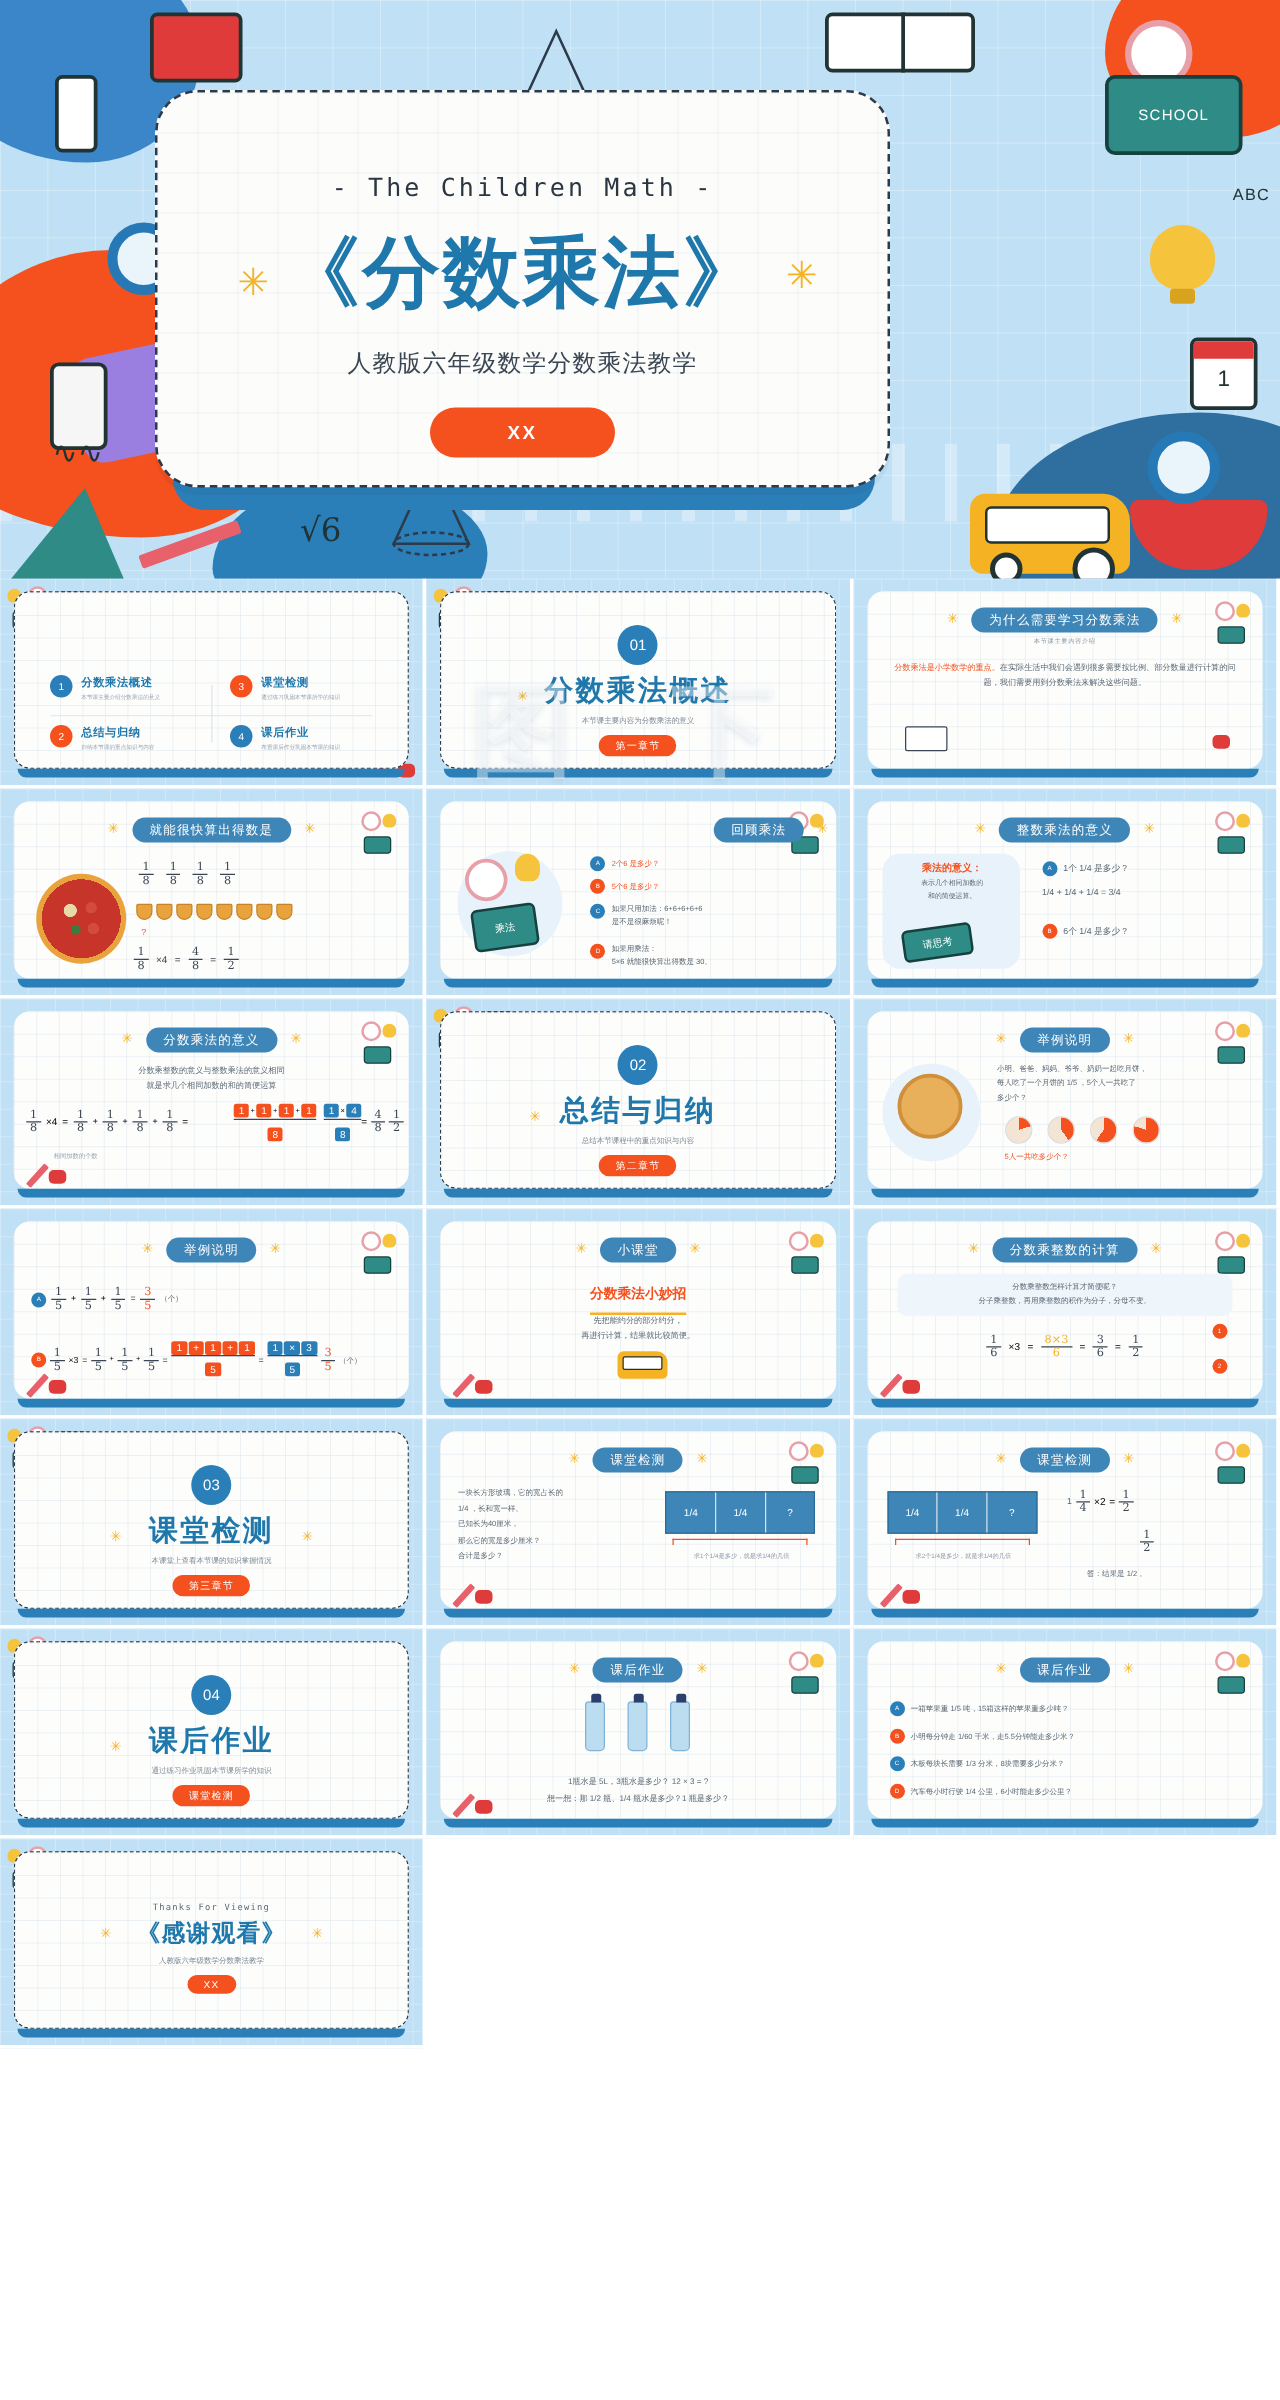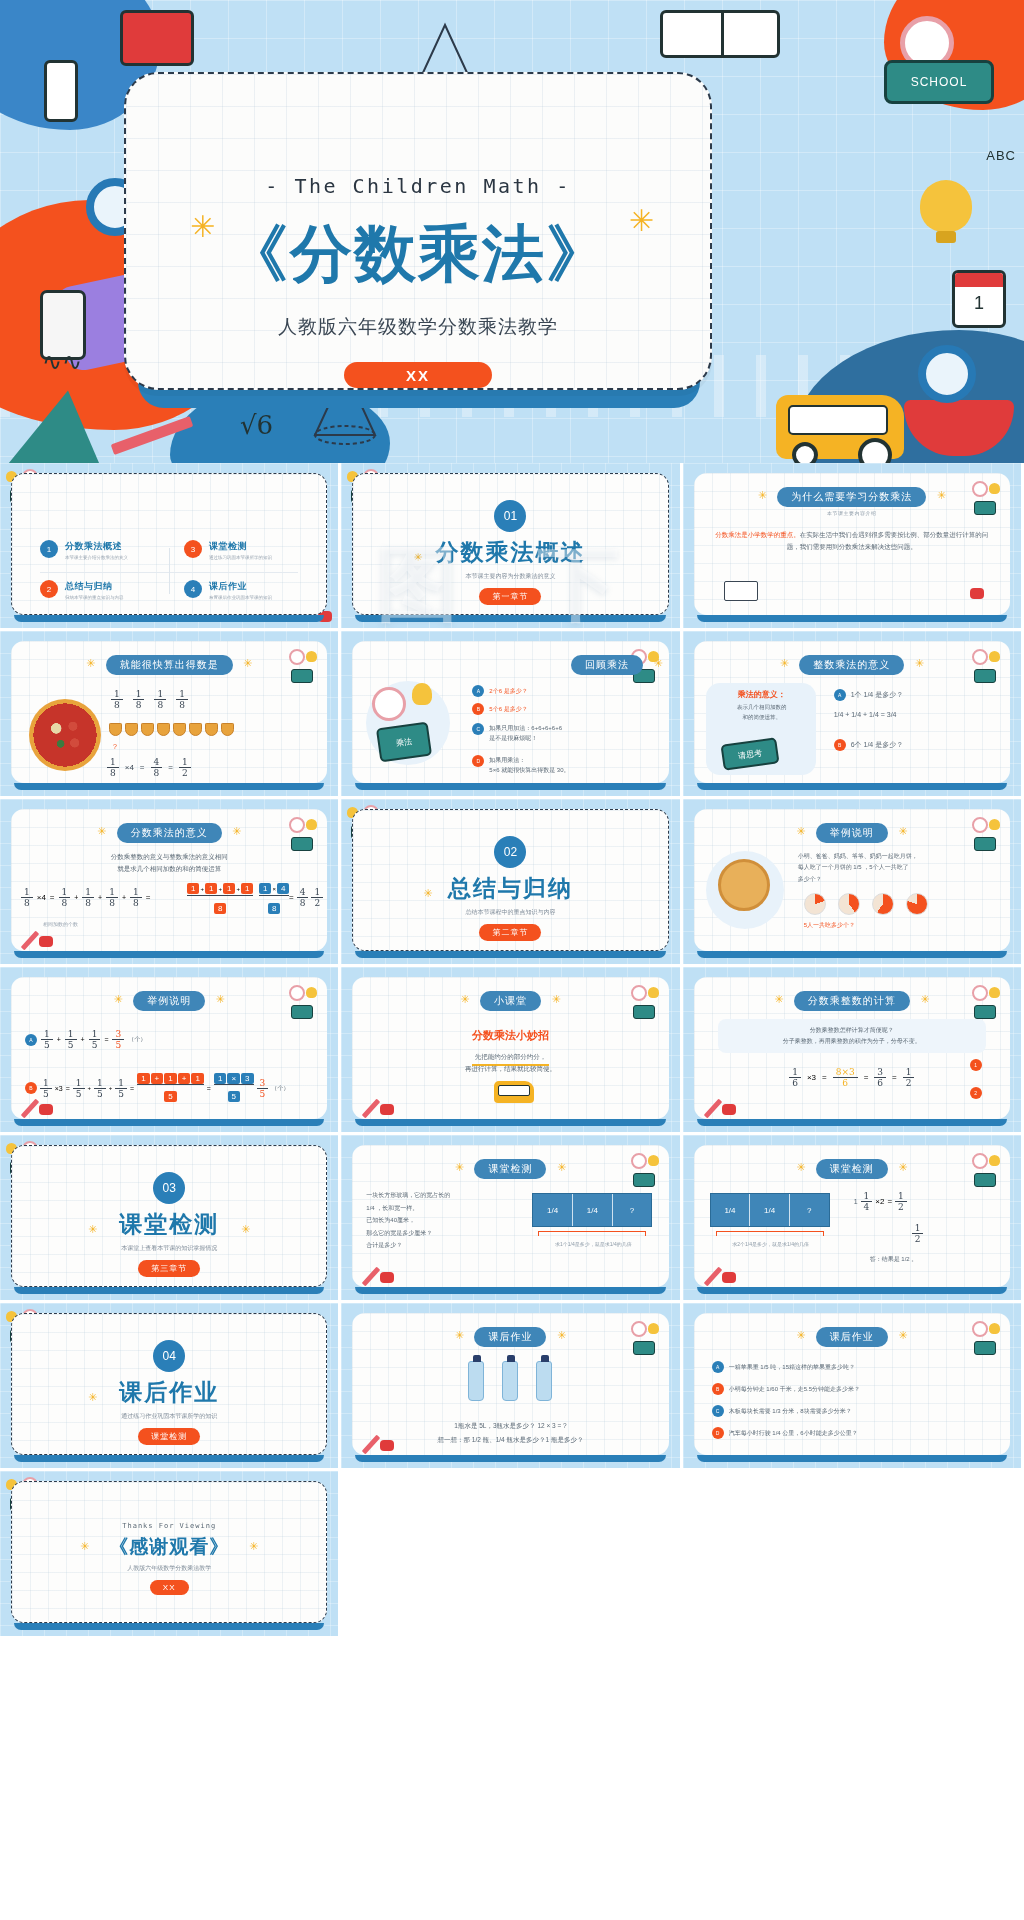--- a/index.html
+++ b/index.html
@@ -33,21 +33,21 @@
   .ruler-red{ right:10px; top:400px; width:110px; height:56px; background:#e03b3b; border-radius:8px 8px 60px 60px; }
   .bus{ right:120px; top:395px; width:128px; height:64px; background:#f5b324; border-radius:12px 22px 10px 10px; }
   .bus:before{ content:""; position:absolute; left:12px; top:10px; width:96px; height:26px; background:#fff; border:2px solid #233; border-radius:5px; }
   .bus:after{ content:""; position:absolute; left:16px; bottom:-9px; width:18px; height:18px; background:#fff; border:4px solid #233; border-radius:50%;
     box-shadow:70px 0 0 0 #fff, 70px 0 0 4px #233; }
   .magnifier{ width:58px; height:58px; border:8px solid #2779b5; border-radius:50%; background:#eaf4fb; }
   .mag-a{ left:86px; top:178px; }
   .mag-b{ right:48px; top:345px; }
   .bulb{ right:52px; top:180px; width:52px; height:52px; background:#f5c33c; border-radius:50% 50% 45% 45%; }
   .bulb:after{ content:""; position:absolute; left:16px; bottom:-11px; width:20px; height:12px; background:#d8a41f; border-radius:3px; }
-  .school-board{ right:30px; top:60px; width:110px; height:44px; background:#2e8b86; border-radius:8px; border:3px solid #17413f;
+  .school-board{ right:30px; top:60px; width:110px; height:64px; background:#2e8b86; border-radius:8px; border:3px solid #17413f;
      color:#fff; font-size:12px; display:flex; align-items:center; justify-content:center; letter-spacing:1px; }
   .notebook{ left:120px; top:10px; width:74px; height:56px; background:#e03b3b; border-radius:6px; border:3px solid #233;}
   .book-open{ left:660px; top:10px; width:120px; height:48px; background:#fff; border:3px solid #233; border-radius:6px; }
   .book-open:after{ content:""; position:absolute; left:58px; top:-3px; width:3px; height:48px; background:#233; }
   .clock{ left:900px; top:16px; width:54px; height:54px; border:5px solid #e8a0a8; border-radius:50%; background:#fff; }
   .calc{ left:40px; top:290px; width:46px; height:70px; background:#f6f6f6; border:3px solid #233; border-radius:7px; }
   .glue{ left:44px; top:60px; width:34px; height:62px; background:#fff; border:3px solid #233; border-radius:6px; }
   .pencil{ left:110px; top:430px; width:84px; height:11px; background:#e8606a; border-radius:2px; transform:rotate(-20deg); }
   .calendar{ right:18px; top:270px; width:54px; height:58px; background:#fff; border:3px solid #233; border-radius:6px; }
   .calendar:before{ content:""; position:absolute; left:0;right:0; top:0; height:14px; background:#e03b3b; border-radius:3px 3px 0 0;}
@@ -65,21 +65,21 @@
     display:flex; flex-direction:column; align-items:center; justify-content:flex-start;
   }
   .hero-card:before{
     content:""; position:absolute; inset:0; border-radius:32px;
     background-image:
       linear-gradient(rgba(180,200,215,.22) 1px, transparent 1px),
       linear-gradient(90deg, rgba(180,200,215,.22) 1px, transparent 1px);
     background-size:32px 32px; pointer-events:none;
   }
   .shadow-bar{ position:absolute; left:138px; top:382px; width:562px; height:26px; background:#2a7fb8; border-radius:0 0 30px 30px; }
-  .hero-eyebrow{ margin-top:100px; font-family:"DejaVu Sans Mono","Liberation Mono",monospace;
+  .hero-eyebrow{ margin-top:64px; font-family:"DejaVu Sans Mono","Liberation Mono",monospace;
     font-size:20px; letter-spacing:2.5px; color:#2b3642; position:relative; z-index:2; }
   .hero-title{ margin-top:14px; font-size:62px; font-weight:bold; color:#1f78ab; letter-spacing:2px;
     position:relative; z-index:2; font-family:"DejaVu Sans","Liberation Sans",sans-serif; }
   .hero-sub{ margin-top:18px; font-size:19px; color:#3a4653; letter-spacing:1px; position:relative; z-index:2;
     font-family:"DejaVu Serif","Liberation Serif",serif; }
   .hero-btn{ margin-top:22px; width:148px; height:40px; background:#f4511e; border-radius:20px; color:#fff;
     font-size:15px; font-weight:bold; letter-spacing:2px; display:flex; align-items:center; justify-content:center;
     position:relative; z-index:2; border:none; cursor:pointer; }
   .star-left{ position:absolute; left:64px; top:138px; z-index:3; }
   .star-right{ position:absolute; right:56px; top:132px; z-index:3; }
@@ -673,21 +673,21 @@
     <div class="slide plain">
       <div class="mini-clock" style="right:22px;top:8px;"></div>
       <div class="mini-bulb" style="right:10px;top:10px;"></div>
       <div class="mini-board" style="right:14px;top:28px;"></div>
       <div class="s-title-center">
         <span class="s-star">✳</span>
         <span class="s-pill">小课堂</span>
         <span class="s-star">✳</span>
       </div>
       <div style="position:absolute;left:0;right:0;top:48px;text-align:center;z-index:2;">
-        <div style="font-size:11px;font-weight:bold;color:#f4511e;display:inline-block;border-bottom:2px solid #f5b324;padding-bottom:21px;">分数乘法小妙招</div>
+        <div style="font-size:11px;font-weight:bold;color:#f4511e;display:inline-block;border-bottom:2px solid #f5b324;padding-bottom:8px;">分数乘法小妙招</div>
       </div>
       <div class="body-text" style="top:74px;white-space:pre-line;">先把能约分的部分约分，
 再进行计算，结果就比较简便。</div>
       <div class="bus-mini" style="left:142px;bottom:16px;"></div>
       <div class="mini-pencil" style="left:8px;bottom:8px;"></div>
       <div class="mini-redblob" style="left:28px;bottom:4px;"></div>
     </div>
     <div class="slide-shadow"></div>
   </div>
 

